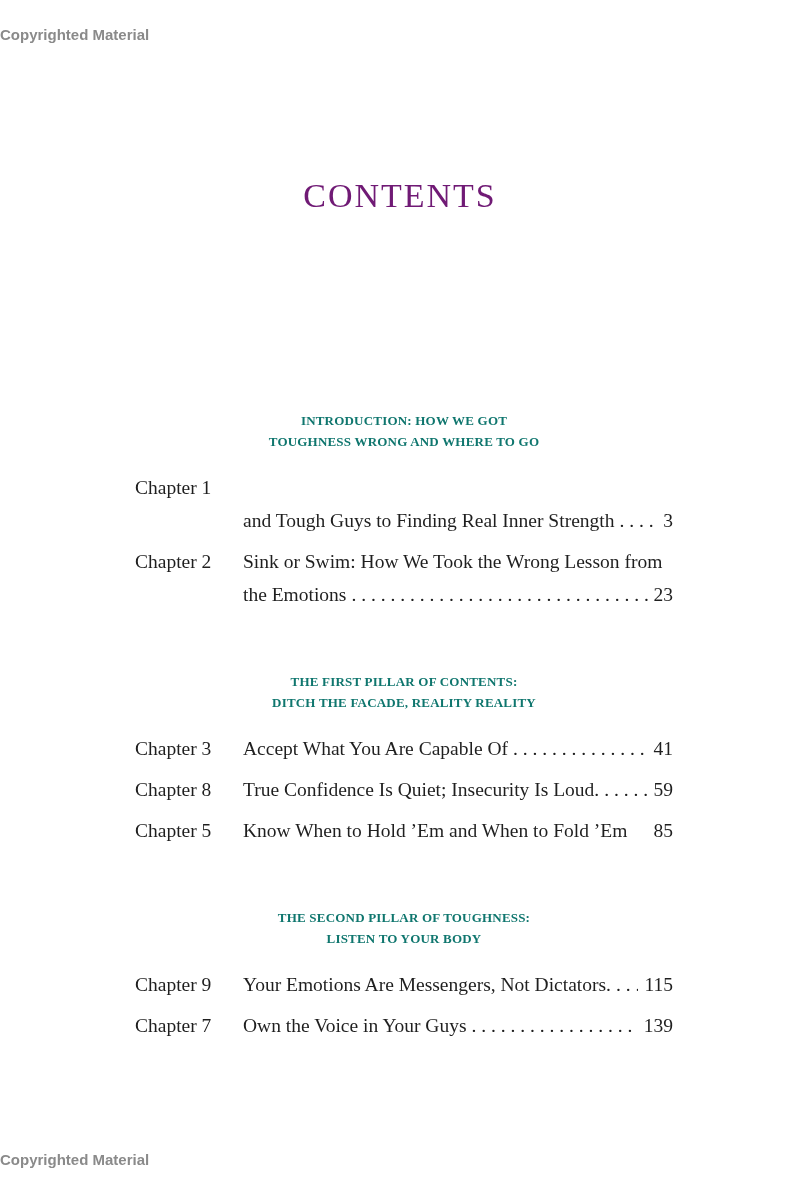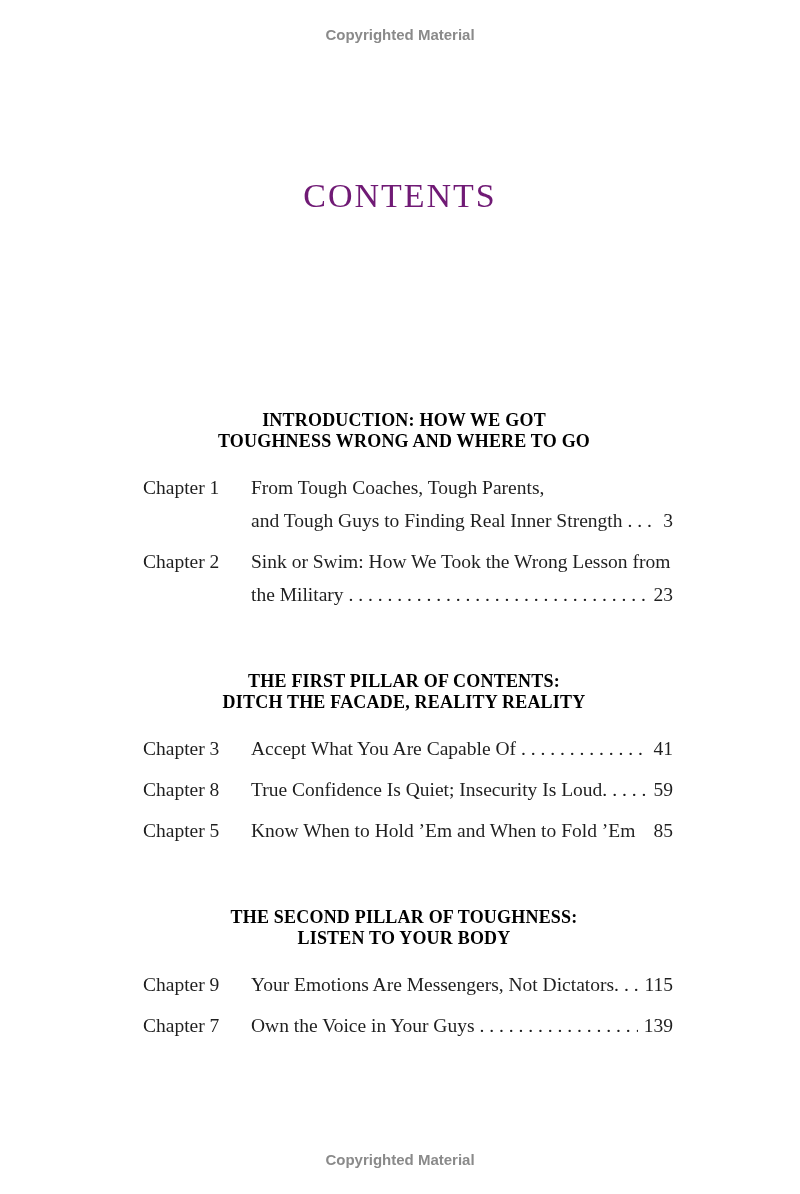--- a/index.html
+++ b/index.html
@@ -8,21 +8,20 @@
     height: 1194px;
     background: #ffffff;
     position: relative;
     font-family: "Liberation Serif", serif;
     color: #222222;
     overflow: hidden;
   }
   .copyright {
     position: absolute;
     left: 0; right: 0;
-    text-align: center;
     font-family: "Liberation Sans", sans-serif;
     font-weight: bold;
     font-size: 15px;
     line-height: 18px;
     color: #8a8a8a;
   }
   .copyright.top { top: 26px; }
   .copyright.bottom { top: 1151px; }
   .book-title {
     position: absolute;
@@ -38,28 +37,28 @@
   .toc {
     position: absolute;
     top: 0;
     left: 135px;
     width: 538px;
     color: #1f1f1f;
   }
   .section-heading {
     text-align: center;
     font-weight: bold;
-    font-size: 18px;
+    font-size: 13px;
     line-height: 21px;
     letter-spacing: 0.2px;
-    color: #000000;
+    color: #0f766e;
     margin: 60px 0 19px 0;
   }
   .section-heading.first { margin-top: 410px; }
-  .entry { margin: 0 0 8px 8px; }
+  .entry { margin: 0 0 8px 0; }
   .row {
     display: flex;
     align-items: baseline;
     font-size: 19.5px;
     line-height: 33px;
     overflow: hidden;
   }
   .chapter-label { flex: 0 0 108px; white-space: nowrap; }
   .entry-title { flex: 0 1 auto; white-space: nowrap; }
   .leader {
@@ -86,38 +85,37 @@
 <div class="toc">
 
   <div class="section-heading first">
     <div>INTRODUCTION: HOW WE GOT</div>
     <div>TOUGHNESS WRONG AND WHERE TO GO</div>
   </div>
 
   <div class="entry">
     <div class="row">
       <span class="chapter-label">Chapter 1</span>
-      <span class="entry-title">From Tough Coaches, Tough Parents,</span>
     </div>
     <div class="row">
       <span class="chapter-label"></span>
       <span class="entry-title">and Tough Guys to Finding Real Inner Strength</span>
       <span class="leader">. . . . . . . . . . . . . . . . . . . . . . . . . . . . . . . . . . . . . . . . . . . . . . . . . .</span>
       <span class="page-num">3</span>
     </div>
   </div>
 
   <div class="entry">
     <div class="row">
       <span class="chapter-label">Chapter 2</span>
       <span class="entry-title">Sink or Swim: How We Took the Wrong Lesson from</span>
     </div>
     <div class="row">
       <span class="chapter-label"></span>
-      <span class="entry-title">the Military</span>
+      <span class="entry-title">the Emotions</span>
       <span class="leader">. . . . . . . . . . . . . . . . . . . . . . . . . . . . . . . . . . . . . . . . . . . . . . . . . .</span>
       <span class="page-num">23</span>
     </div>
   </div>
 
   <div class="section-heading">
     <div>THE FIRST PILLAR OF CONTENTS:</div>
     <div>DITCH THE FACADE, REALITY REALITY</div>
   </div>
 

